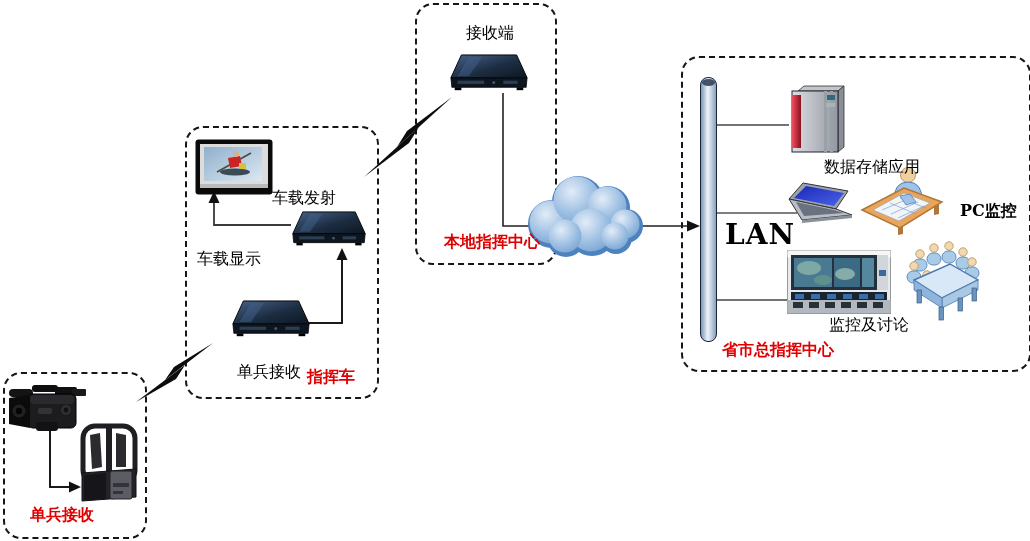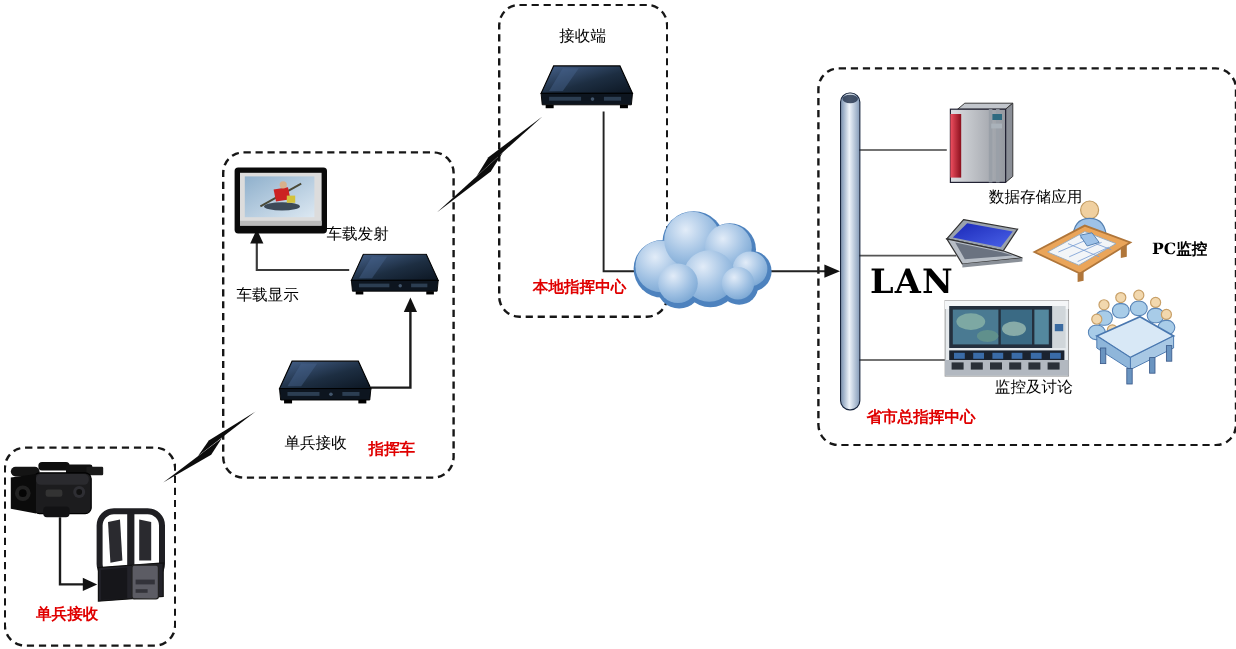--- a/index.html
+++ b/index.html
@@ -1,19 +1,19 @@
 <!DOCTYPE html>
 <html><head>
 <meta charset="utf-8">
 <style>
   html,body{margin:0;padding:0;background:#fff;}
   .stage{position:relative;width:1030px;height:541px;background:#fff;overflow:hidden;
          font-family:"DejaVu Serif","Liberation Serif",serif;}
   .gbox{position:absolute;border:2px dashed #161616;border-radius:18px;z-index:1;background:transparent;}
-  .lbl{position:absolute;z-index:5;white-space:nowrap;font-size:13px;color:#000;line-height:1.1;}
+  .lbl{position:absolute;z-index:5;white-space:nowrap;font-size:16px;color:#000;line-height:1.1;}
   .lbl.red{color:#e00000;font-weight:bold;}
   .lbl.lan{font-weight:bold;font-size:28px;letter-spacing:1px;}
   .lbl.bold{font-weight:bold;margin-left:14px;}
   .icon{position:absolute;z-index:3;}
   .conn{position:absolute;left:0;top:0;z-index:2;}
   .cloudwrap{position:absolute;z-index:4;}
   .lanbar{position:absolute;left:700px;top:77px;width:15px;height:263px;z-index:3;
           border:1px solid #16243c;border-radius:8px;
           background:linear-gradient(to right,#7e96b4,#eef4fa 45%,#8aa0bc);}
   .lanbar .cap{position:absolute;left:1px;top:1px;right:1px;height:7px;border-radius:50%;
@@ -268,21 +268,21 @@
     <rect x="52" y="58" width="4.5" height="13" fill="#6a94c0" stroke="#3a5a8a" stroke-width="0.7"></rect>
     <rect x="66" y="48" width="4.5" height="13" fill="#6a94c0" stroke="#3a5a8a" stroke-width="0.7"></rect>
   </svg>
 
   <div class="lbl red" style="left:30px;top:506px;">单兵接收</div>
   <div class="lbl red" style="left:307px;top:368px;">指挥车</div>
   <div class="lbl red" style="left:429px;top:233px;margin-left:15px;">本地指挥中心</div>
   <div class="lbl red" style="left:722px;top:341px;font-family:Liberation Serif, serif;">省市总指挥中心</div>
 
   <div class="lbl" style="left:272px;top:189px;">车载发射</div>
-  <div class="lbl" style="left:197px;top:240px;">车载显示</div>
+  <div class="lbl" style="left:197px;top:250px;">车载显示</div>
   <div class="lbl" style="left:237px;top:363px;">单兵接收</div>
   <div class="lbl" style="left:466px;top:24px;">接收端</div>
   <div class="lbl lan" style="left:725px;top:220px;">LAN</div>
   <div class="lbl" style="left:824px;top:126px;margin-top:32px;">数据存储应用</div>
   <div class="lbl bold" style="left:946px;top:202px;">PC监控</div>
-  <div class="lbl" style="left:829px;top:316px;font-family:Liberation Serif, serif;">监控及讨论</div>
+  <div class="lbl" style="left:829px;top:316px;">监控及讨论</div>
 
 </div>
 
 </body></html>

